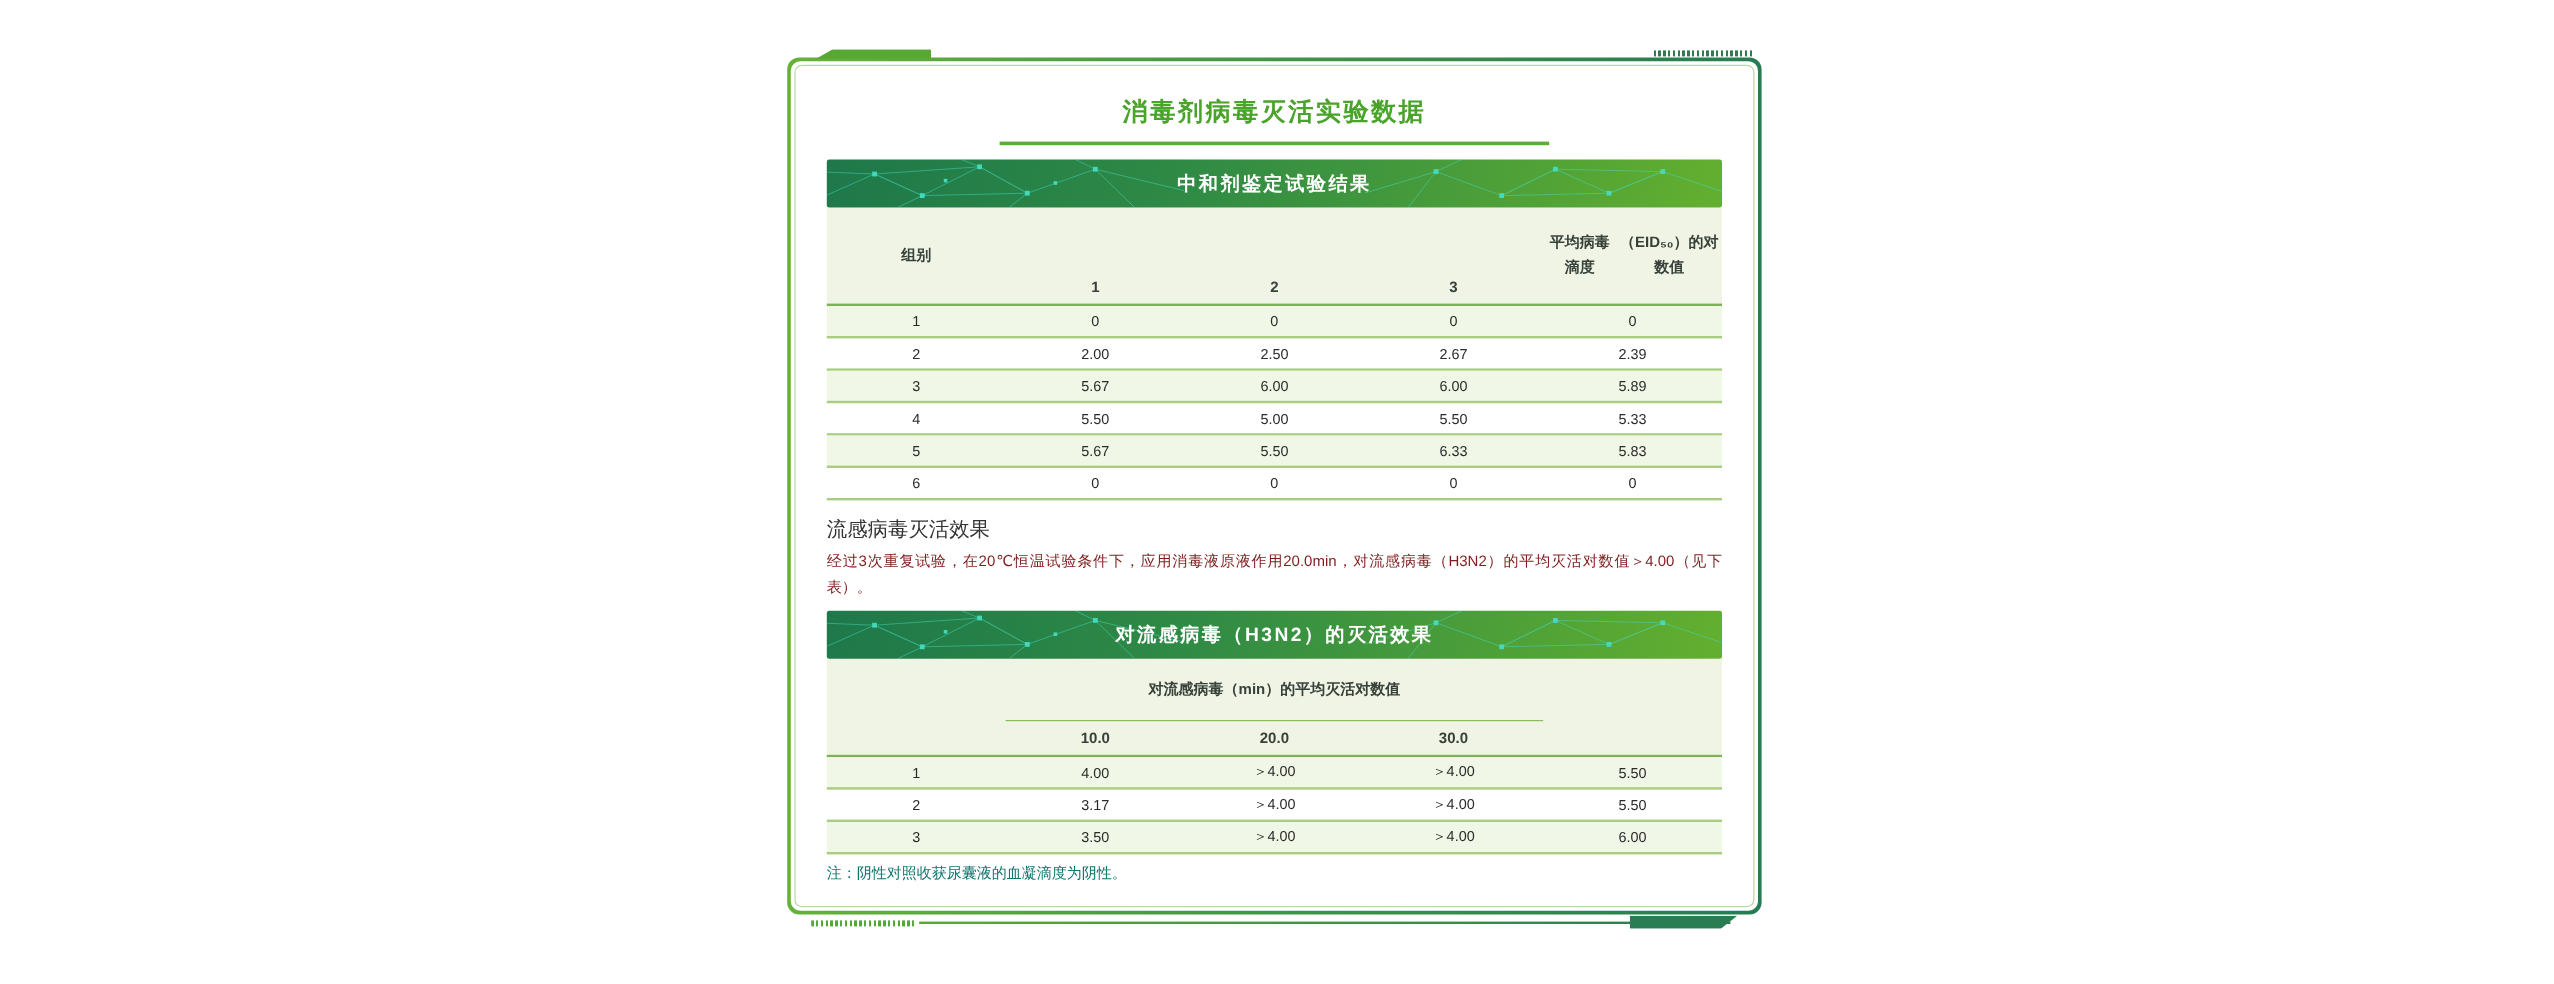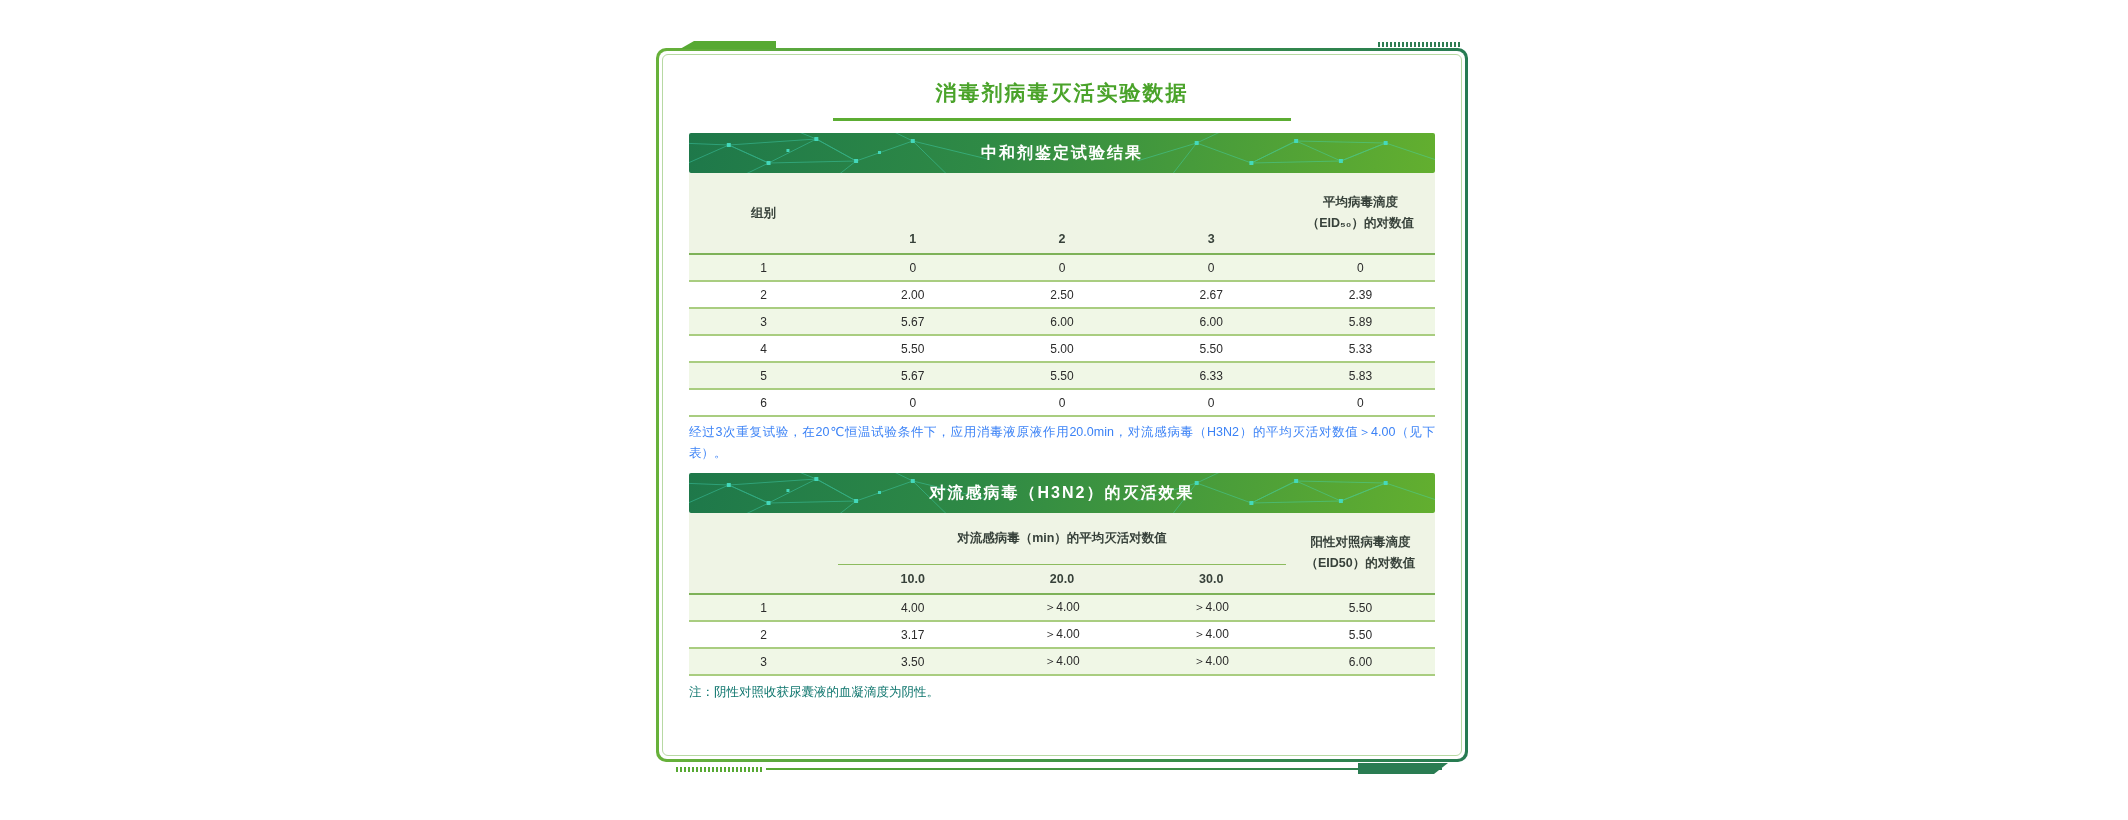--- a/index.html
+++ b/index.html
@@ -53,34 +53,34 @@
   
   .thead{
     background:#eff4e5;
     display:grid; grid-template-columns:repeat(5,1fr); grid-template-rows:52px 28px;
     border-bottom:2px solid #7eb258;
     font-size:12.5px; font-weight:bold; color:#37413a;
   }
   .th{ display:flex; align-items:center; justify-content:center; text-align:center; }
   .th-corner{ grid-column:1; grid-row:1/3; }
   .th-span{ grid-column:2/5; grid-row:1; border-bottom:1px solid #8cbb5e; }
-  .th-last{ grid-column:5; grid-row:1/3; flex-direction:column; line-height:1.7; }
+  .th-last{ grid-column:5; grid-row:1/3; flex-direction:row; line-height:1.7; }
   .th-sub1{ grid-column:2; grid-row:2; }
   .th-sub2{ grid-column:3; grid-row:2; }
   .th-sub3{ grid-column:4; grid-row:2; }
 
   .tr{ display:grid; grid-template-columns:repeat(5,1fr); height:27px;
        border-bottom:2px solid #a9cd80; }
   .tr:nth-child(even){ background:#f0f7e6; }
   .td{ display:flex; align-items:center; justify-content:center;
        font-size:12px; color:#2b2b2b; }
 
   
   .section-heading{ margin-top:13px; font-size:17px; font-weight:500; color:#333333; }
-  .para{ margin-top:5px; font-size:12.5px; color:#3b82f6; line-height:21px;
+  .para{ margin-top:5px; font-size:12.5px; color:#7f1d1d; line-height:21px;
          text-align:justify; }
   .banner-2{ margin-top:9px; }
 
   .note{ margin-top:8px; font-size:12.5px; color:#0f766e; }
 </style>
 </head>
 <body>
 
 <div class="page">
   <div class="card-frame">
@@ -176,20 +176,21 @@
           </div>
           <div class="tr">
             <div class="td">6</div>
             <div class="td">0</div>
             <div class="td">0</div>
             <div class="td">0</div>
             <div class="td">0</div>
           </div>
         </div>
 
+        <h2 class="section-heading">流感病毒灭活效果</h2>
         <p class="para">经过3次重复试验，在20℃恒温试验条件下，应用消毒液原液作用20.0min，对流感病毒（H3N2）的平均灭活对数值＞4.00（见下表）。</p>
 
         <div class="banner banner-2">
           <svg class="net net-l" viewBox="0 0 300 40" preserveAspectRatio="none">
             <g stroke="#45dcc0" stroke-width="0.8" opacity="0.5" fill="none">
               <path d="M-10 34 L40 12 L80 30 L128 6 L168 28 L225 8 L300 26"></path>
               <path d="M40 12 L128 6 M80 30 L168 28 M-10 10 L40 12 M80 30 L55 42 M128 6 L108 -2 M168 28 L150 42 M225 8 L200 -4 M225 8 L260 42 M128 6 L168 28 M40 12 L80 30"></path>
             </g>
             <g fill="#45dcc0" opacity="0.95">
               <rect x="38" y="10" width="4" height="4"></rect>
@@ -213,24 +214,20 @@
                 <rect x="183" y="28" width="4" height="4"></rect>
               <rect x="238" y="8" width="4" height="4"></rect>
             </g>
           </svg>
           <span>对流感病毒（H3N2）的灭活效果</span>
         </div>
 
         <div>
           <div class="thead">
             <div class="th th-span">对流感病毒（min）的平均灭活对数值</div>
-            <div class="th th-last">
-              <div>阳性对照病毒滴度</div>
-              <div>（EID50）的对数值</div>
-            </div>
             <div class="th th-sub1">10.0</div>
             <div class="th th-sub2">20.0</div>
             <div class="th th-sub3">30.0</div>
           </div>
           <div class="tr">
             <div class="td">1</div>
             <div class="td">4.00</div>
             <div class="td">＞4.00</div>
             <div class="td">＞4.00</div>
             <div class="td">5.50</div>

